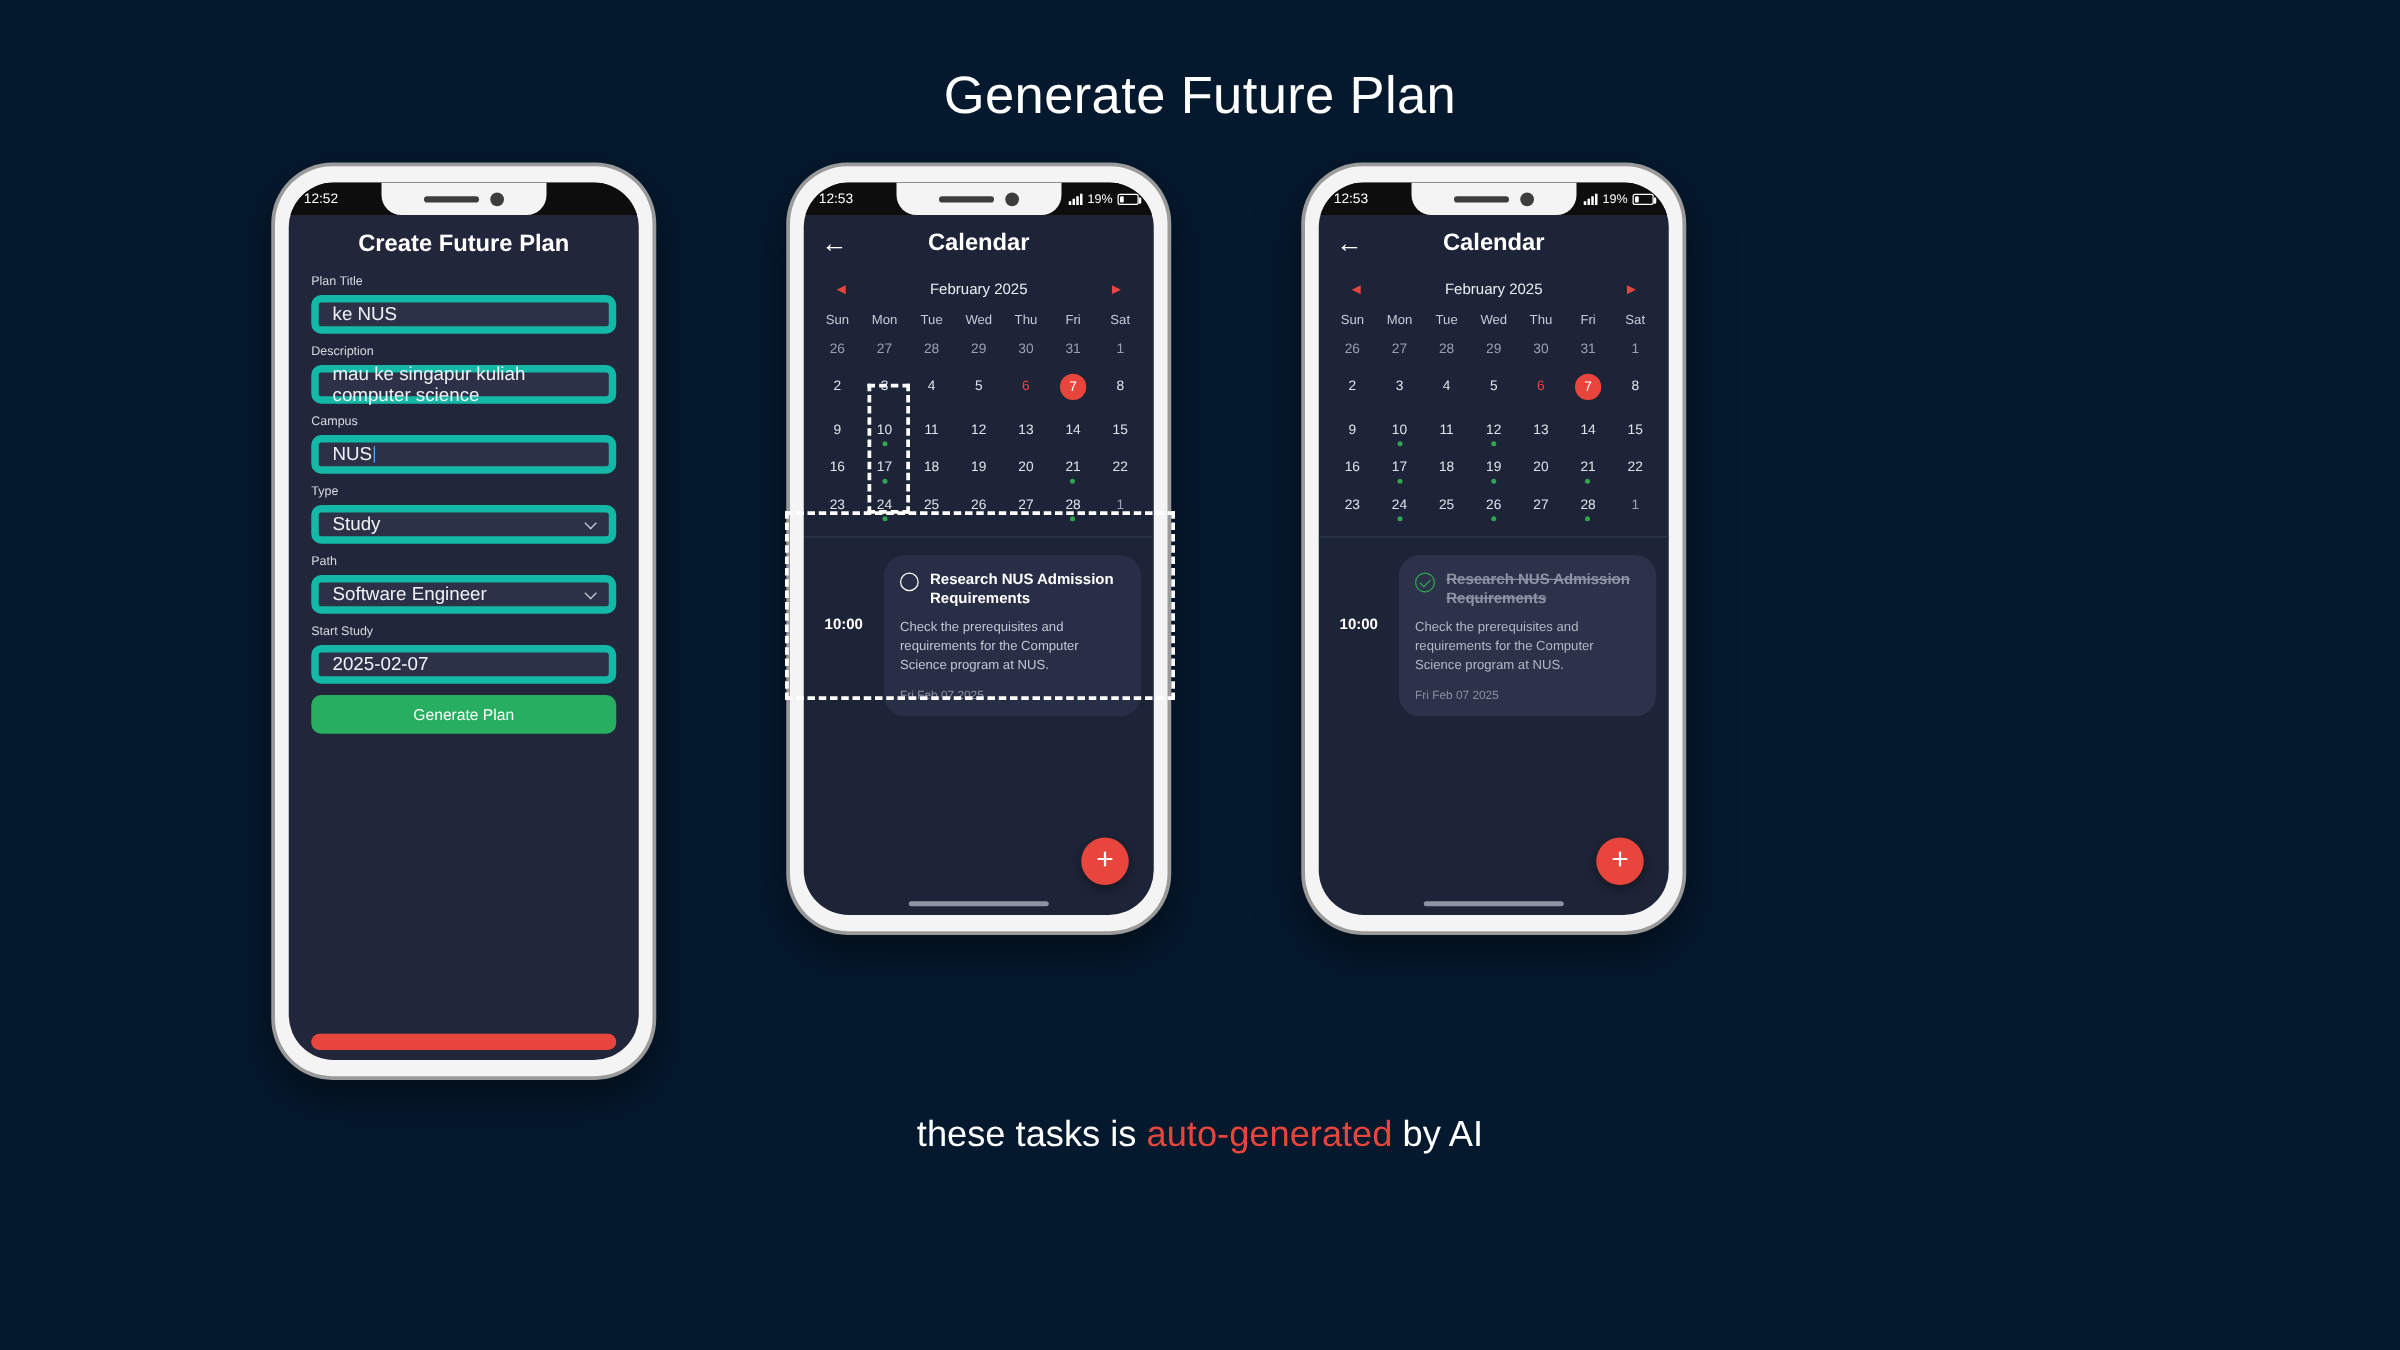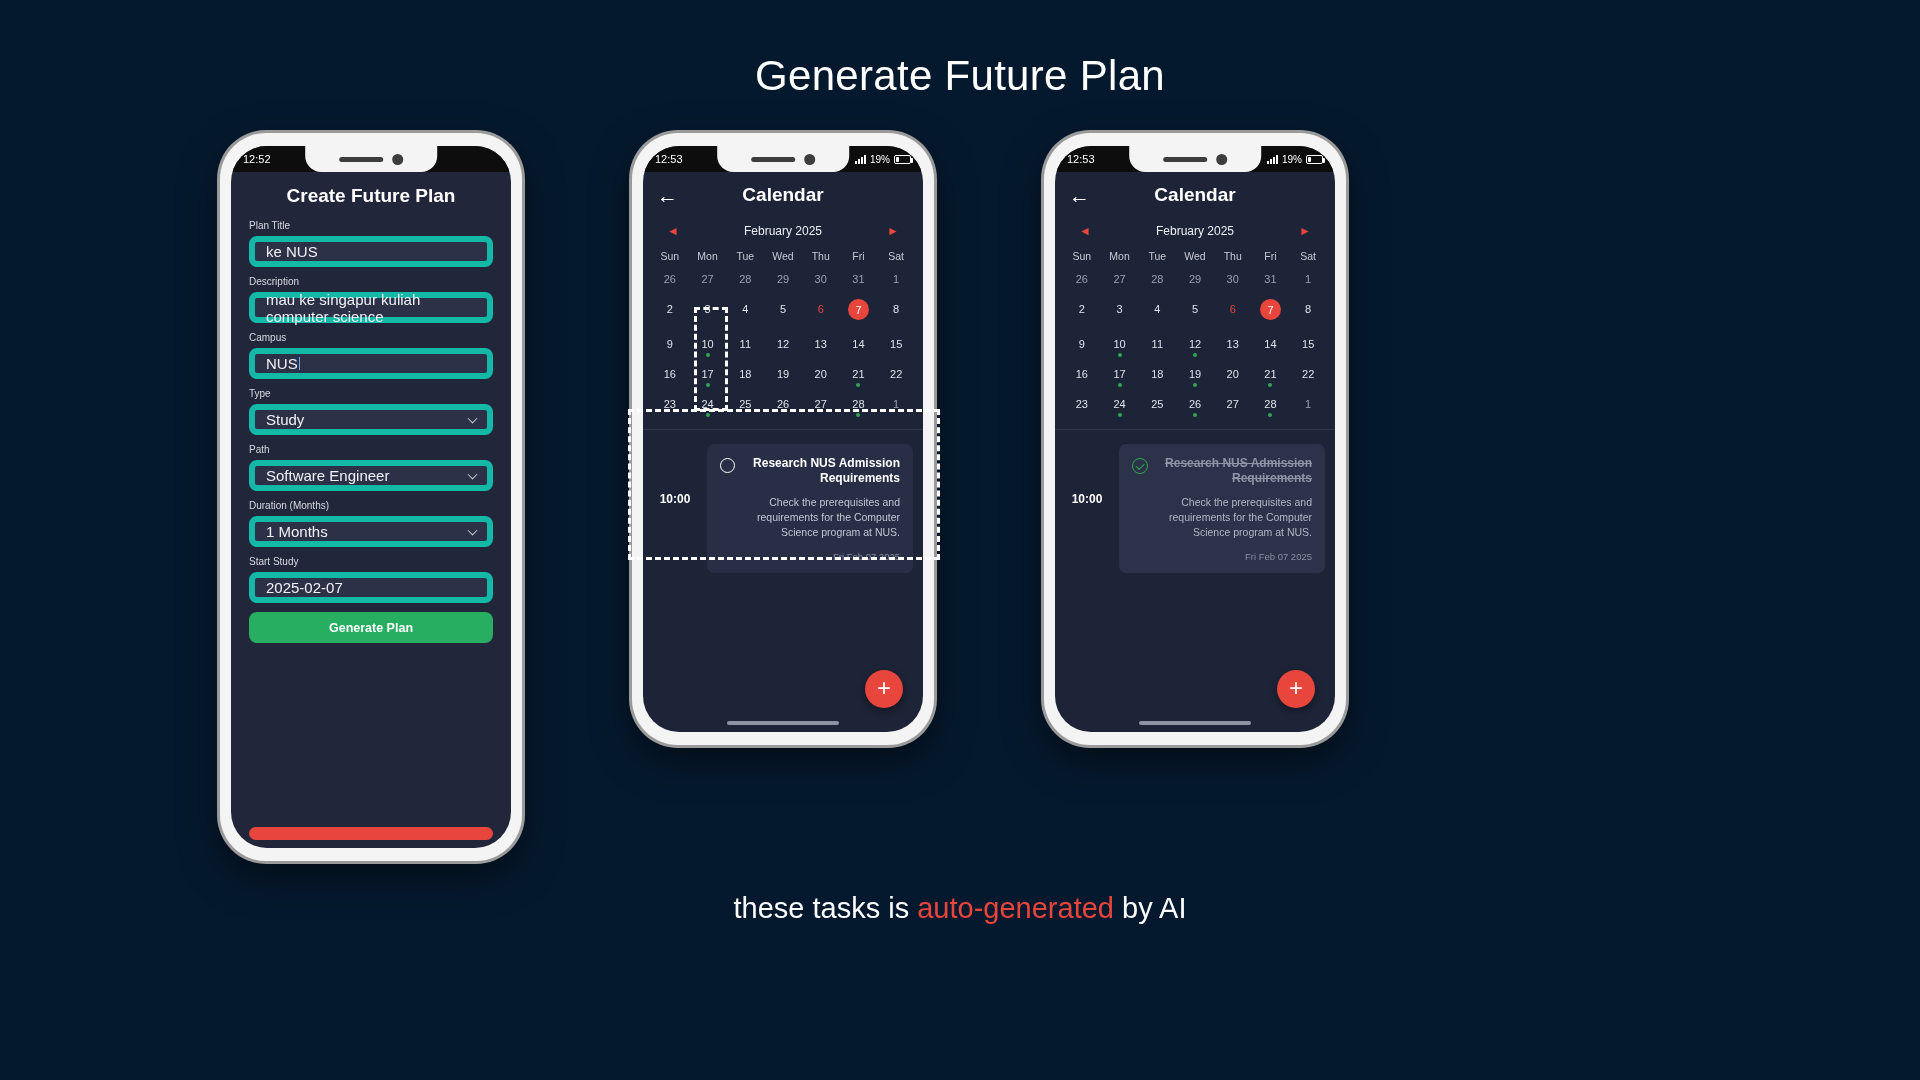--- a/index.html
+++ b/index.html
@@ -76,21 +76,21 @@
   }
   .caret { display:inline-block; width:1px; height:13px; background:#5ca8ff; margin-left:1px; }
   .chev {
     position: absolute; right: 11px; top: 50%; width: 7px; height: 7px;
     border-right: 1.6px solid #c9cbd6; border-bottom: 1.6px solid #c9cbd6;
     transform: translateY(-70%) rotate(45deg);
   }
   .gen-btn {
     margin-top: 9px; height: 31px; background: #27ae60; border-radius: 8px;
     display: flex; align-items: center; justify-content: center;
-    color: #fff; font-size: 12.5px; font-weight: 700; cursor: pointer;
+    color: #fff; font-size: 12.5px; font-weight: 400; cursor: pointer;
   }
   .red-bar {
     position: absolute; left: 18px; right: 18px; bottom: 8px;
     height: 13px; background: #e8453c; border-radius: 7px;
   }
 
   
   #phone2 { left: 632px; top: 133px; width: 302px; height: 612px; }
   #phone3 { left: 1044px; top: 133px; width: 302px; height: 612px; }
   .cal-screen { background: #1d2437; }
@@ -133,21 +133,21 @@
   }
 
   .divider { height: 1px; background: #2f374d; margin: 12px 0 0 0; }
   .events-area { position: relative; padding: 14px 10px 0 10px; }
   .event-row { display: flex; align-items: flex-start; gap: 10px; }
   .event-time {
     width: 44px; flex: none; color: #ffffff; font-size: 12px; font-weight: 700;
     padding-top: 48px; text-align: center;
   }
   .event-card {
-    flex: 1 1 auto; background: #272e46; border-radius: 7px; padding: 12px 13px 11px 13px; text-align: right;
+    flex: 1 1 auto; background: #272e46; border-radius: 17px; padding: 12px 13px 11px 13px;
   }
   .event-card.done { background: #2b3249; }
   .event-head { display: flex; align-items: flex-start; gap: 9px; }
   .circle-empty {
     flex: none; width: 15px; height: 15px; border-radius: 50%;
     border: 1.7px solid #ffffff; margin-top: 2px; cursor: pointer;
   }
   .circle-done {
     flex: none; width: 16px; height: 16px; border-radius: 50%;
     border: 1.7px solid #2fa64f; margin-top: 2px; position: relative; cursor: pointer;
@@ -235,27 +235,20 @@
         </div>
 
         <div class="field">
           <div class="field-label">Path</div>
           <div class="field-box">
             <span>Software Engineer</span>
             <i class="chev"></i>
           </div>
         </div>
 
-        <div class="field">
-          <div class="field-label">Duration (Months)</div>
-          <div class="field-box">
-            <span>1 Months</span>
-            <i class="chev"></i>
-          </div>
-        </div>
 
         <div class="field">
           <div class="field-label">Start Study</div>
           <div class="field-box">
             <span>2025-02-07</span>
           </div>
         </div>
 
         <div class="gen-btn">Generate Plan</div>
       </div>

